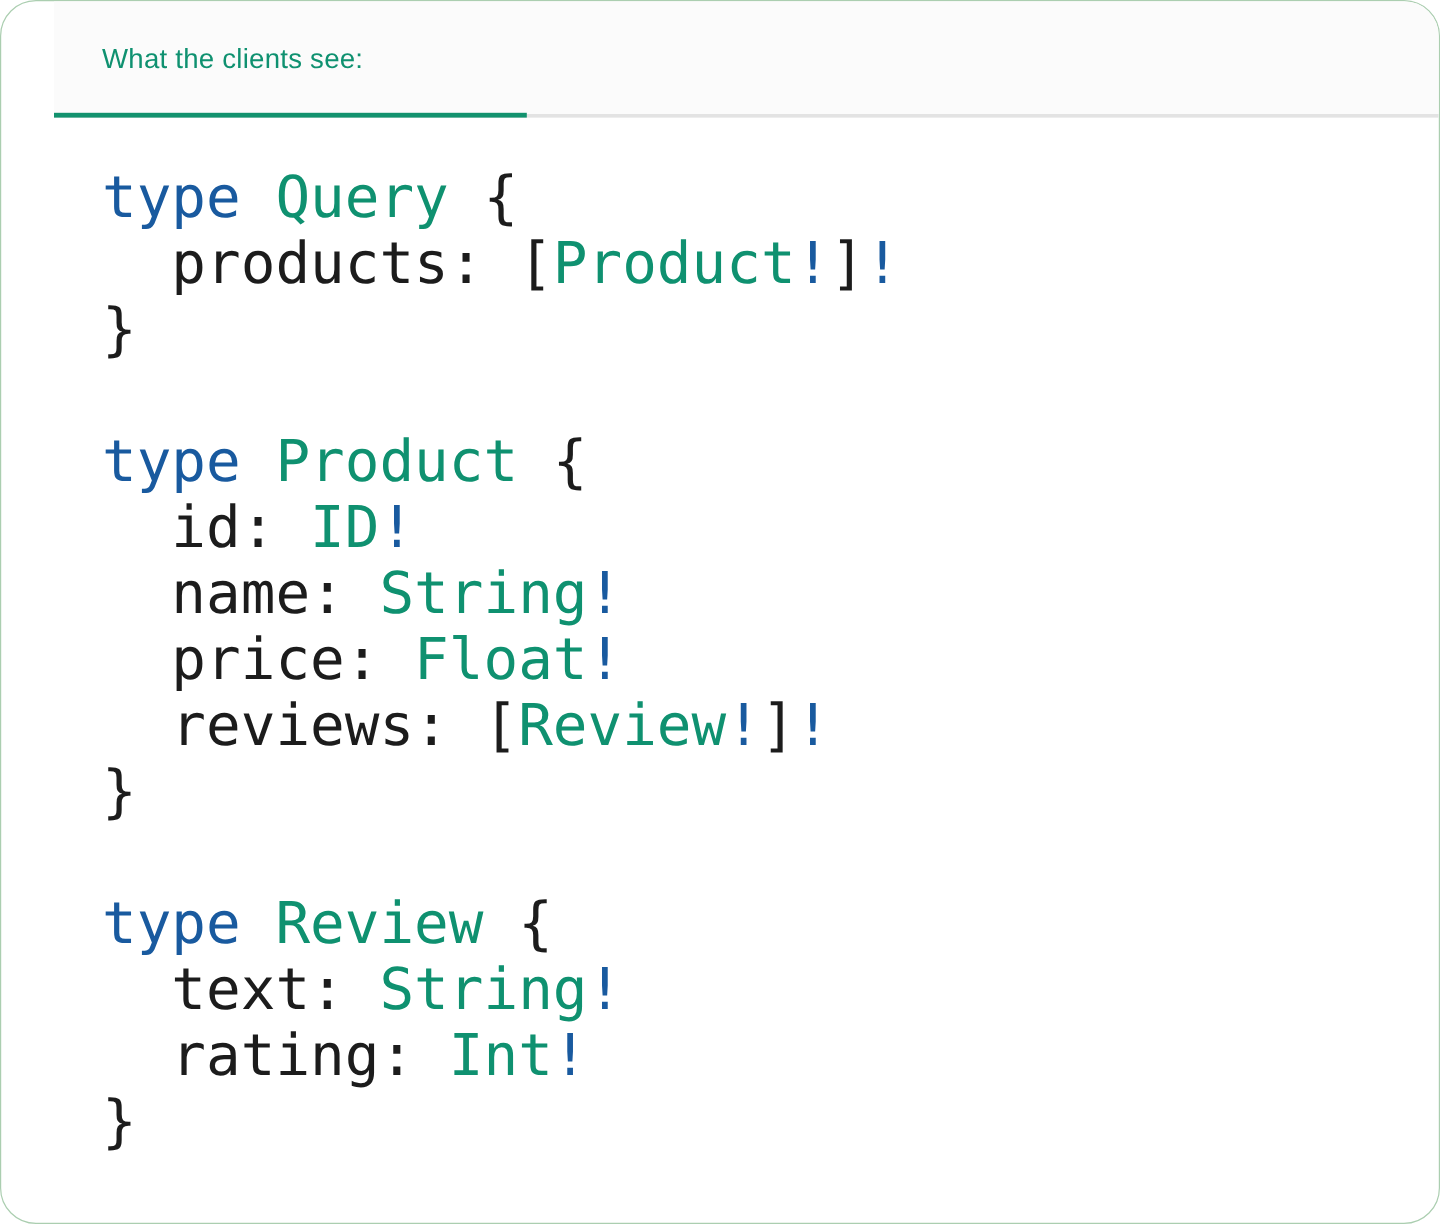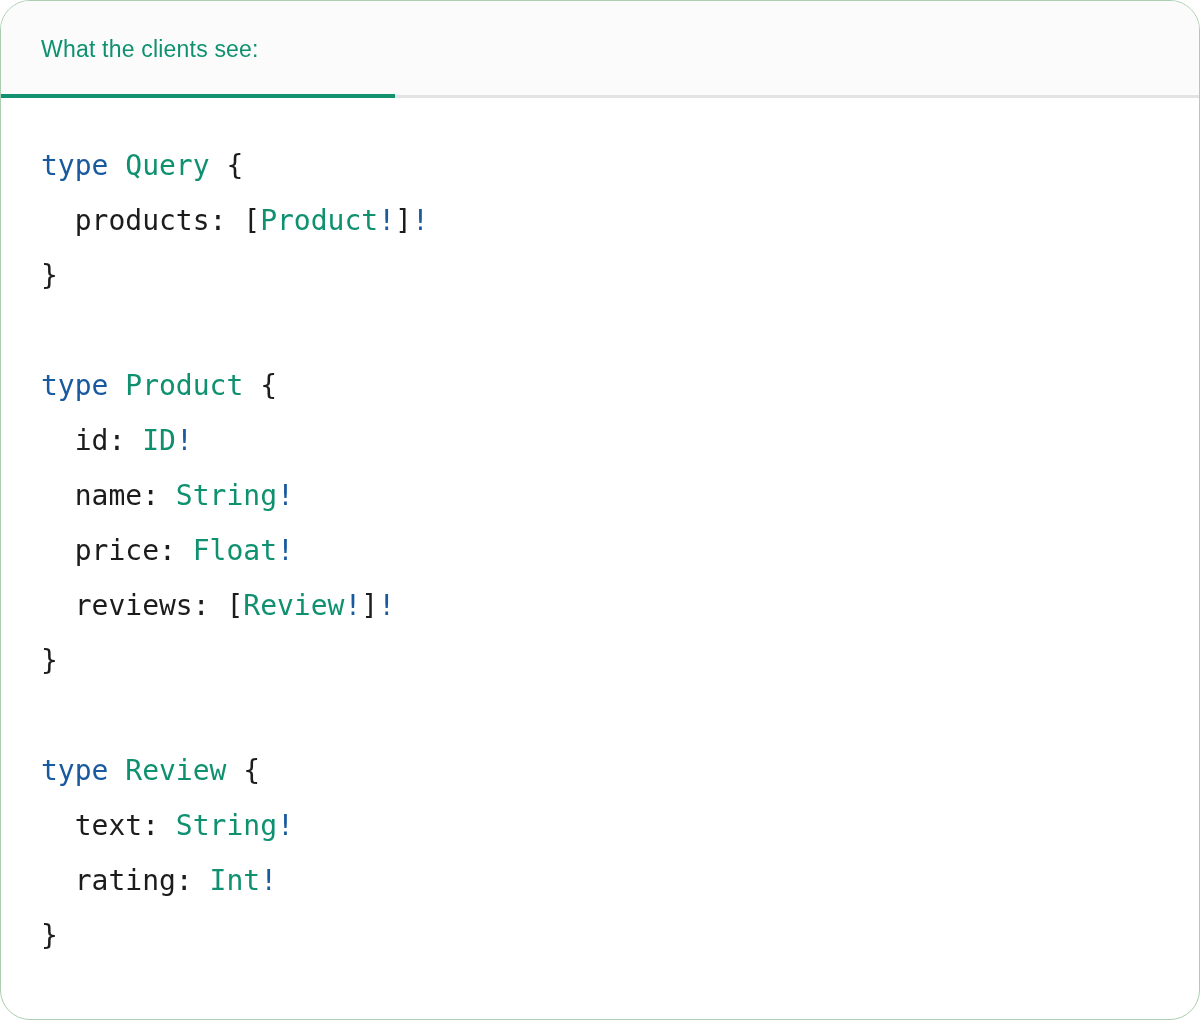--- a/index.html
+++ b/index.html
@@ -22,20 +22,21 @@
     overflow: hidden;
   }
   .card {
     position: absolute;
     left: 0; top: 0;
     width: 1200px; height: 1020px;
     background: var(--card-bg);
     border: 1.5px solid var(--card-border);
     border-radius: 30px;
     overflow: hidden;
+    padding-left: 44px;
   }
   .card-header {
     position: relative;
     height: 97px;
     background: var(--header-bg);
   }
   .tab {
     position: absolute;
     left: 40px; top: 0; bottom: 0;
     display: flex;
@@ -57,21 +58,21 @@
   .tab-indicator {
     position: absolute;
     left: 0; bottom: 0;
     width: 394px;
     height: 4px;
     background: var(--tab-underline-active);
   }
   .code {
     padding: 40px 40px 0 40px;
     font-family: "DejaVu Sans Mono", "Liberation Mono", monospace;
-    font-size: 28px;
+    font-size: 48px;
     line-height: 55px;
     white-space: pre;
     color: var(--plain-dark);
   }
   .code-line { height: 55px; }
   .tok-kw    { color: var(--keyword-blue); }
   .tok-type  { color: var(--type-green); }
   .tok-bang  { color: var(--bang-blue); }
   .tok-plain { color: var(--plain-dark); }
 </style>

